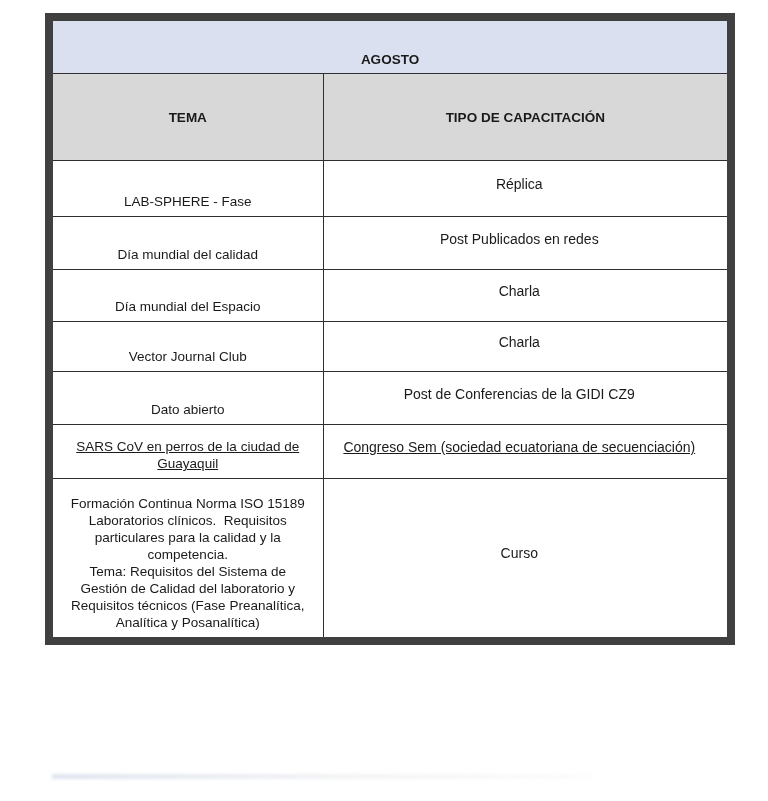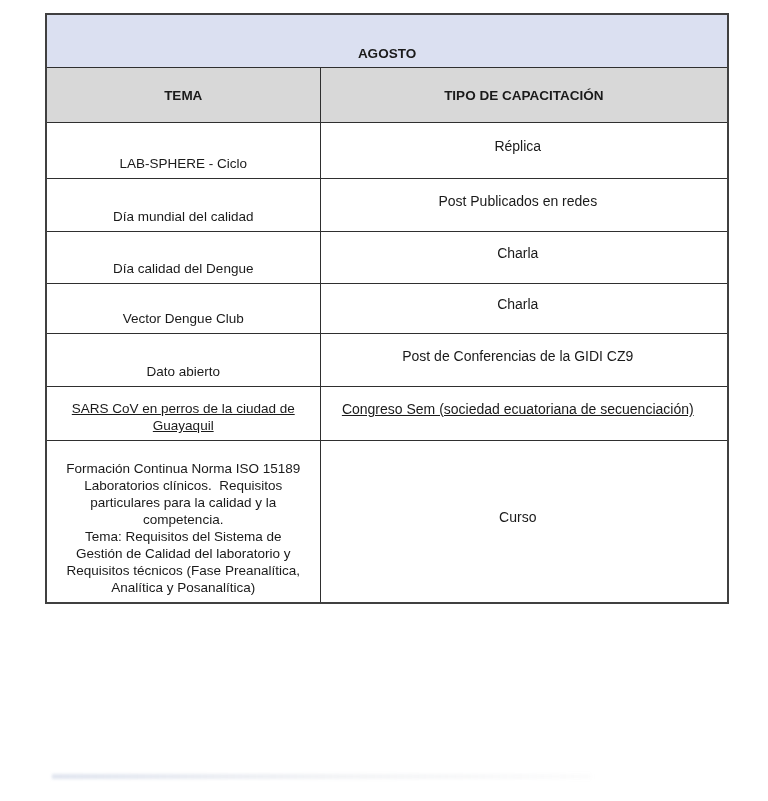--- a/index.html
+++ b/index.html
@@ -20,21 +20,21 @@
   }
   .table-wrap {
     position: absolute;
     left: 45px;
     top: 13px;
   }
   table.training {
     border-collapse: collapse;
     table-layout: fixed;
     width: 682px;
-    border: 2px solid #404040;
+    border: 8px solid #404040;
   }
   table.training th,
   table.training td {
     border: 1.5px solid #2f2f2f;
     overflow: hidden;
   }
   col.c-tema { width: 274px; }
   col.c-tipo { width: 408px; }
 
   th.month-cell {
@@ -46,21 +46,21 @@
     font-size: 13.5px;
     padding: 0 0 6px 0;
   }
   th.col-hdr {
     background: #d8d8d8;
     height: 54px;
     vertical-align: middle;
     text-align: center;
     font-weight: bold;
     font-size: 13.5px;
-    padding: 0 4px;
+    padding: 16px 4px;
   }
   td.tema-cell {
     vertical-align: bottom;
     text-align: center;
     font-size: 13.5px;
     line-height: 17px;
     padding: 3px 3px 6px 3px;
     white-space: pre-wrap;
   }
   td.tipo-cell {
@@ -104,33 +104,33 @@
       </colgroup>
       <tbody>
           <tr>
         <th class="month-cell" colspan="2">AGOSTO</th>
       </tr>
       <tr>
         <th class="col-hdr">TEMA</th>
         <th class="col-hdr">TIPO DE CAPACITACIÓN</th>
       </tr>
       <tr class="r1">
-        <td class="tema-cell">LAB-SPHERE - Ciclo</td>
+        <td class="tema-cell">LAB-SPHERE - Fase</td>
         <td class="tipo-cell">Réplica</td>
       </tr>
       <tr class="r2">
         <td class="tema-cell">Día mundial del calidad</td>
         <td class="tipo-cell">Post Publicados en redes</td>
       </tr>
       <tr class="r3">
-        <td class="tema-cell">Día calidad del Dengue</td>
+        <td class="tema-cell">Día mundial del Espacio</td>
         <td class="tipo-cell">Charla</td>
       </tr>
       <tr class="r4">
-        <td class="tema-cell">Vector Dengue Club</td>
+        <td class="tema-cell">Vector Journal Club</td>
         <td class="tipo-cell">Charla</td>
       </tr>
       <tr class="r7">
         <td class="tema-cell">Dato abierto</td>
         <td class="tipo-cell">Post de Conferencias de la GIDI CZ9</td>
       </tr>
       <tr class="r8">
         <td class="tema-cell">SARS CoV en perros de la ciudad de
 Guayaquil</td>
         <td class="tipo-cell">Congreso Sem (sociedad ecuatoriana de secuenciación)</td>

